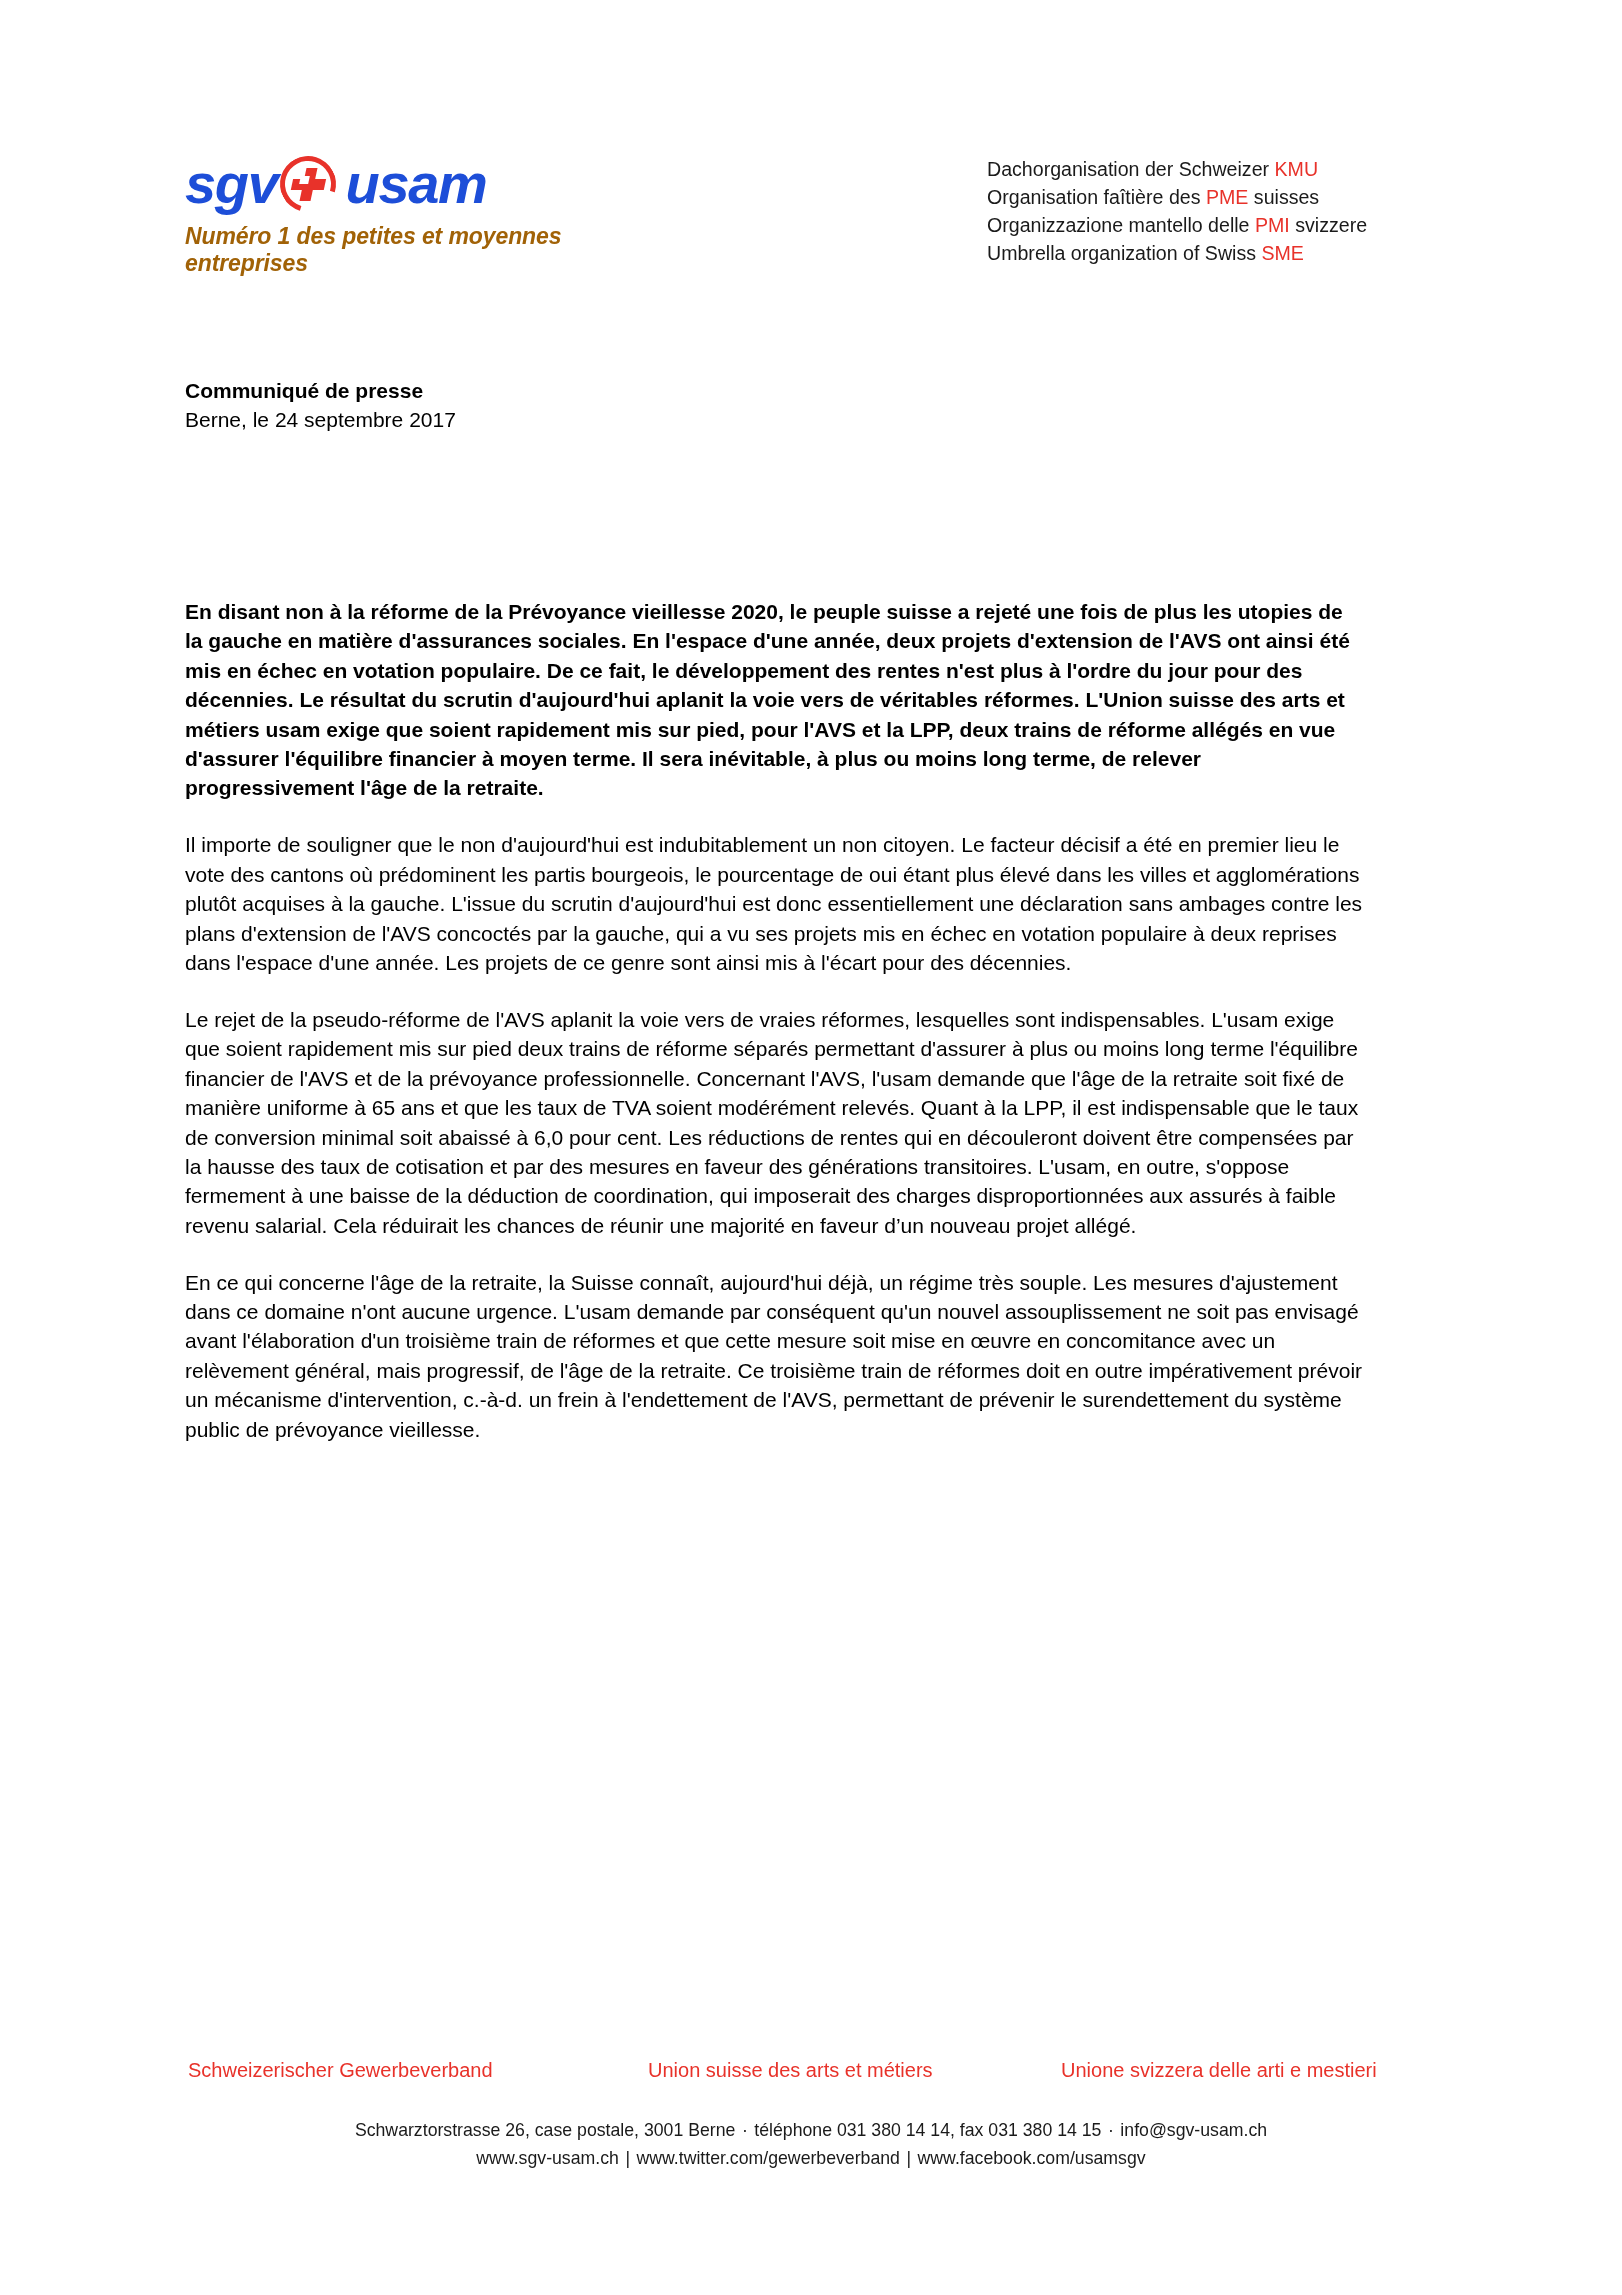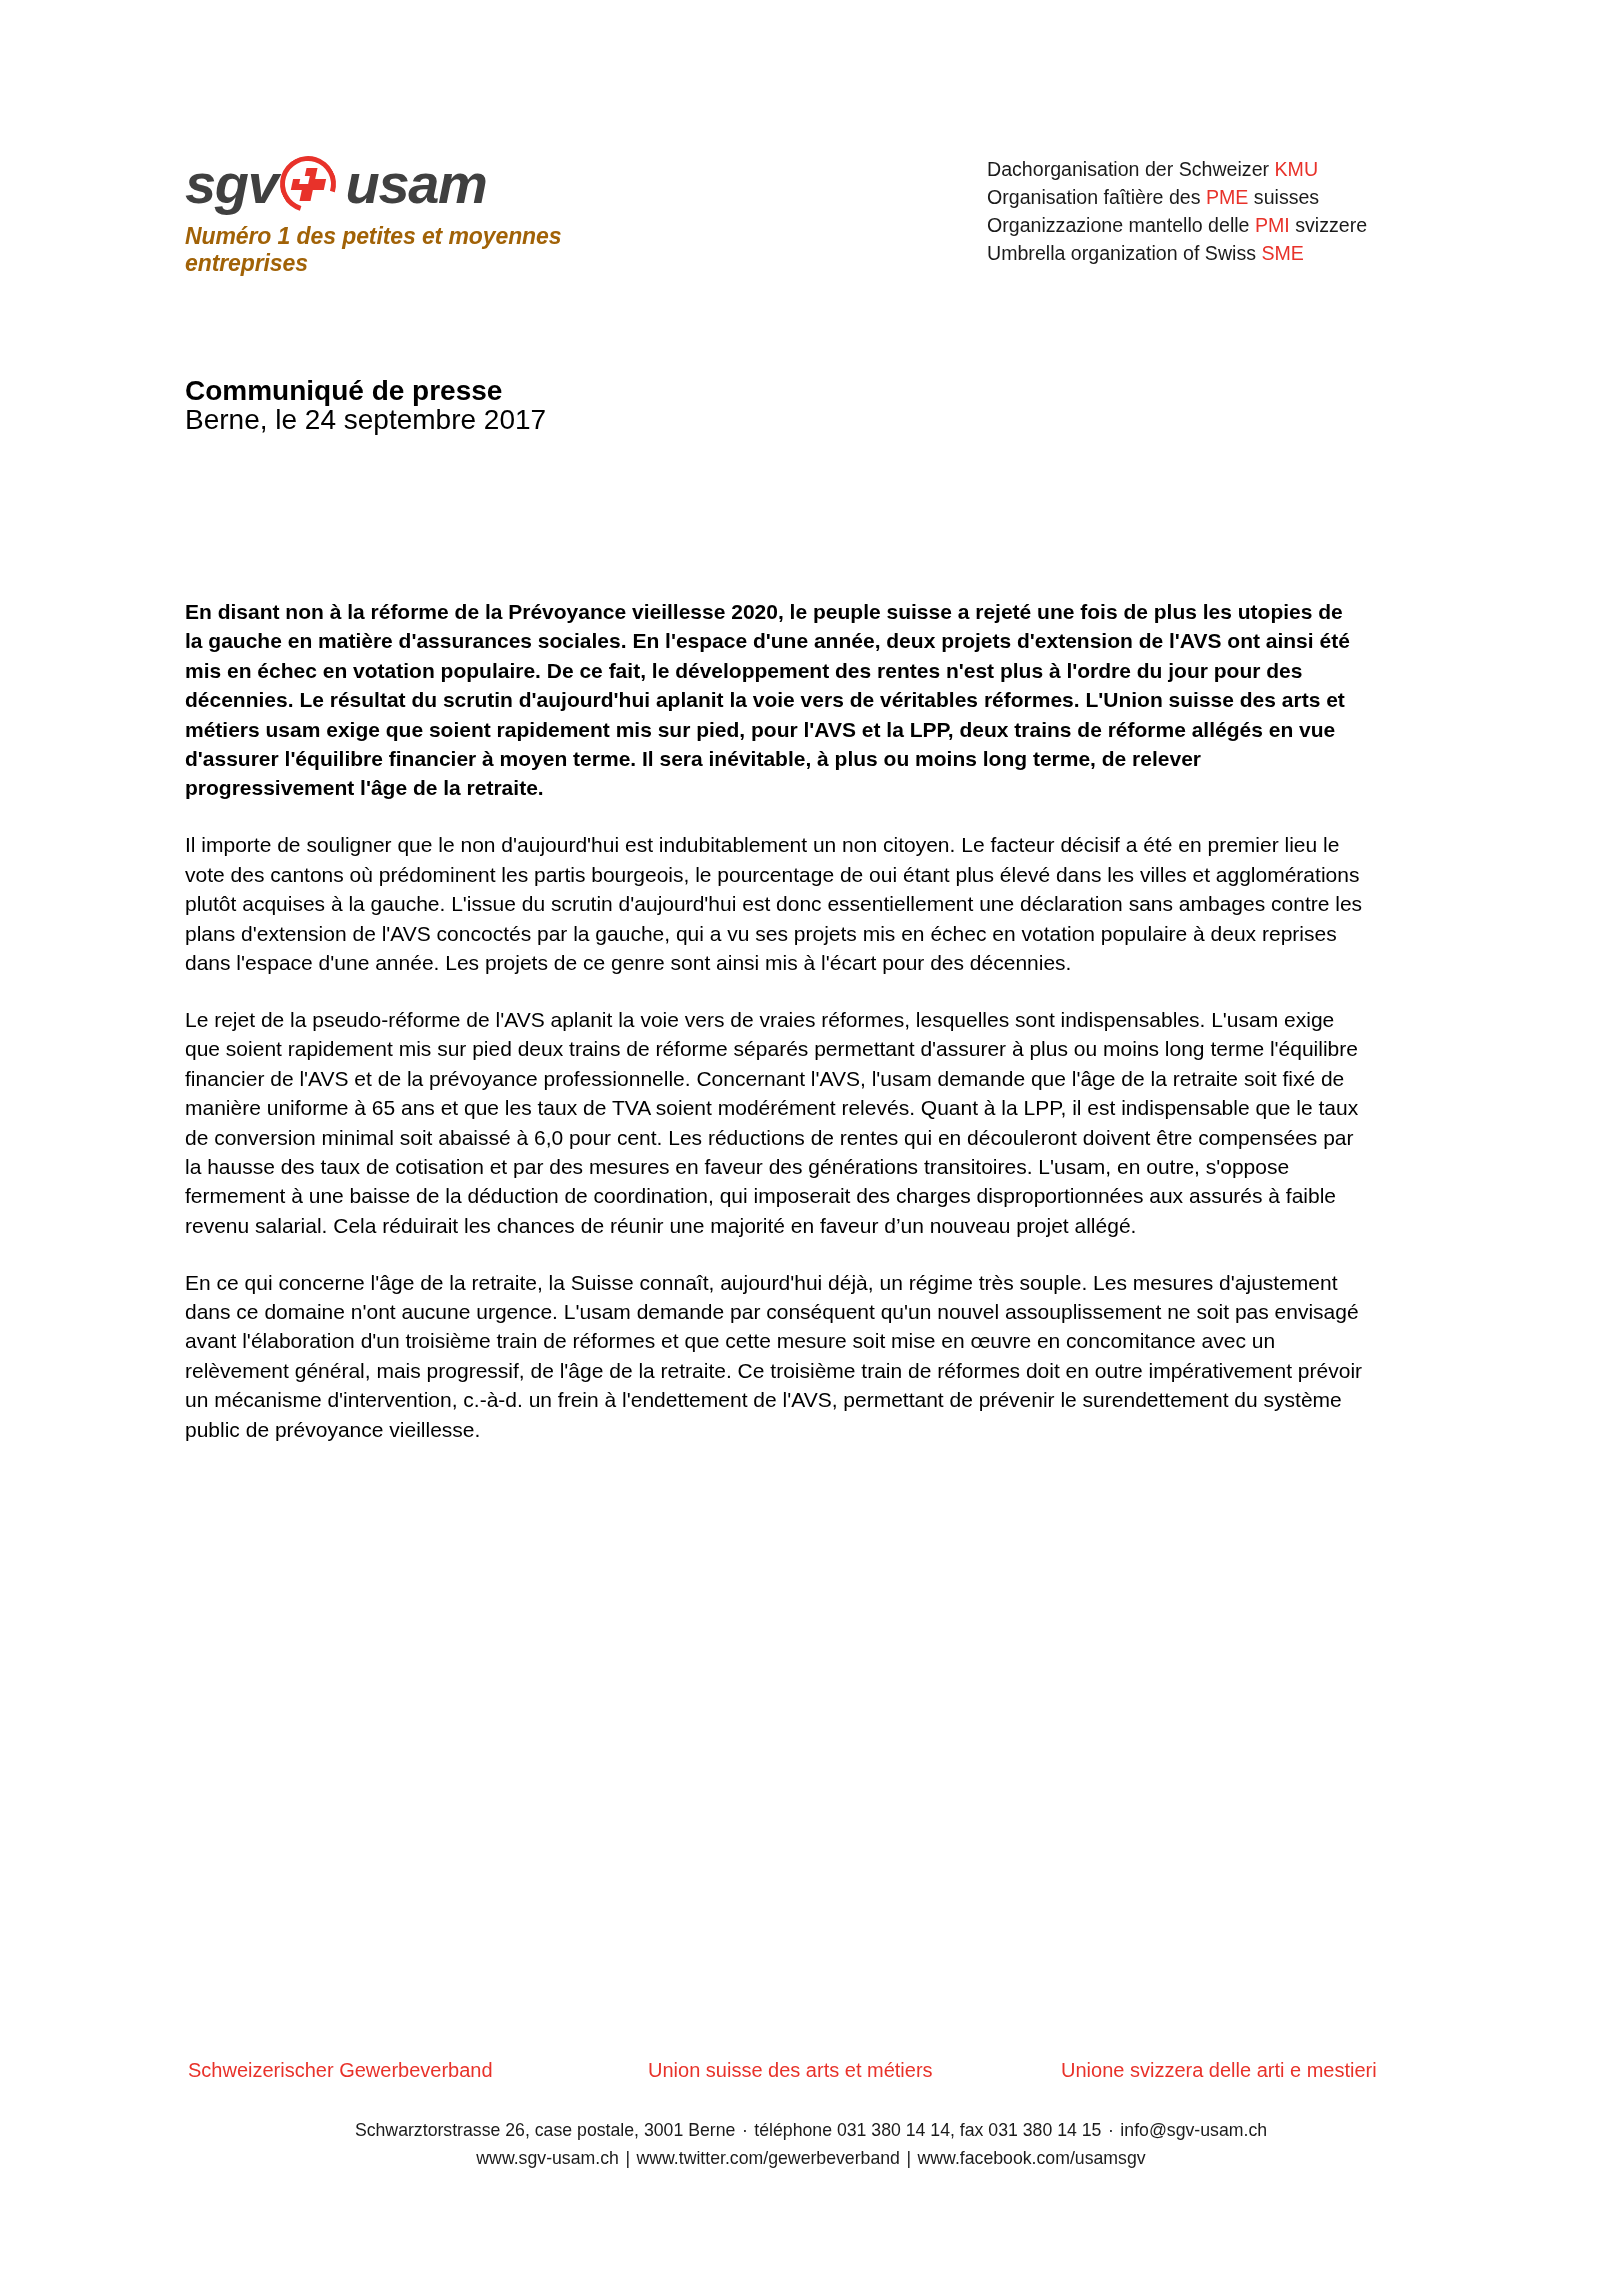--- a/index.html
+++ b/index.html
@@ -36,21 +36,21 @@
     width: 419px;
   }
   .logo-wordmark {
     display: flex;
     align-items: center;
     font-family: "Liberation Sans", sans-serif;
     font-style: italic;
     font-weight: bold;
     font-size: 56px;
     letter-spacing: -1.3px;
-    color: #404040;
+    color: #1d4ed8;
     line-height: 1;
     height: 64px;
   }
   .logo-sgv { margin-right: 1.3px; }
   .logo-usam { margin-left: 8px; }
   .logo-mark {
     position: relative;
     width: 56px;
     height: 56px;
     flex: 0 0 56px;
@@ -106,21 +106,21 @@
     color: #1a1a1a;
     white-space: nowrap;
   }
   .header-langs .hl { color: #e8322a; }
 
   
   .meta {
     position: absolute;
     left: 185px;
     top: 376px;
-    font-size: 28px;
+    font-size: 21px;
     line-height: 29.4px;
   }
   .meta-title { font-weight: bold; }
 
   
   .content {
     position: absolute;
     left: 185px;
     top: 597px;
     width: 1178px;

